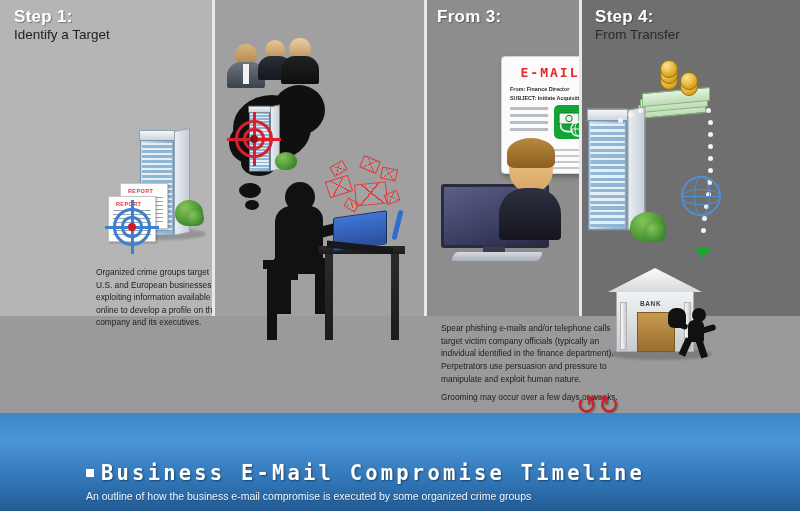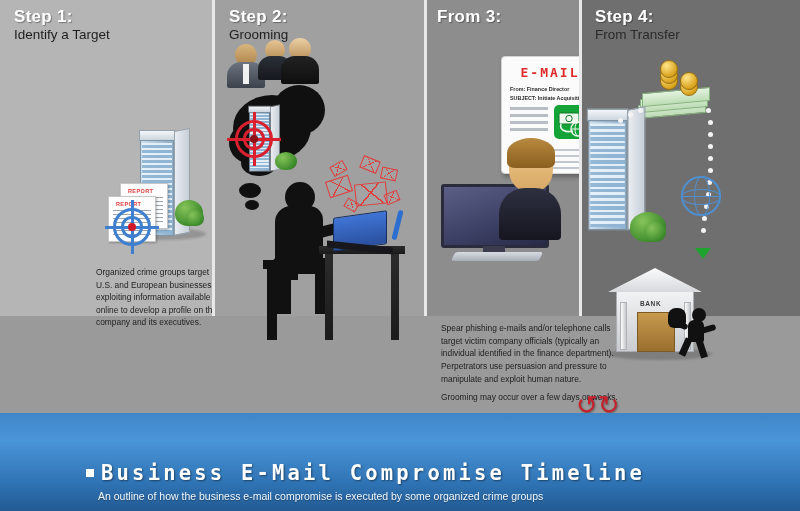--- a/index.html
+++ b/index.html
@@ -31,21 +31,21 @@
 
   
   .band{position:absolute;left:0;top:413px;width:800px;height:98px;
         background:linear-gradient(180deg,#3f86c8 0%,#4a95d8 28%,#2f73b4 72%,#235a92 100%);}
   .band-inner{position:absolute;left:86px;top:48px;}
   .band-title{font-family:"DejaVu Sans Mono","Liberation Mono",monospace;
               font-size:20.5px;font-weight:bold;color:#ffffff;letter-spacing:3.2px;
               text-shadow:1px 1px 2px rgba(0,0,0,.45);white-space:nowrap;}
   .band-bullet{display:inline-block;width:8px;height:8px;background:#ffffff;
                vertical-align:3px;margin-right:7px;}
-  .band-sub{font-size:10.5px;color:#f2f7fc;margin-top:5px;margin-left:12px;white-space:nowrap;
+  .band-sub{font-size:10.5px;color:#f2f7fc;margin-top:5px;margin-left:0;white-space:nowrap;
             text-shadow:0 1px 1px rgba(0,0,0,.3);}
 
   
   .art{position:absolute;}
   .shadow-e{position:absolute;border-radius:50%;background:rgba(0,0,0,.18);filter:blur(1px);}
 
   
   .tower{position:absolute;}
   .tower .front{position:absolute;left:0;top:0;width:34px;height:96px;
      background:linear-gradient(90deg,#cfe0ee,#aec6dc 45%,#8fb0cc);border:1px solid #7e93a6;box-sizing:border-box;}
@@ -190,24 +190,20 @@
           <div class="ring"></div>
           <div class="ring2"></div>
           <div class="dot"></div>
       </div>
     </div>
 
     <div class="body-text" id="t1">Organized crime groups target U.S. and European businesses, exploiting information available online to develop a profile on the company and its executives.</div>
   </div>
 
   <div class="col" id="col2">
-    <div class="step-head">
-      <div class="step-title">Step 2:</div>
-      <div class="step-sub">Grooming</div>
-    </div>
 
     <div class="art" style="left:0;top:0;">
 
       <div class="bub" style="left:18px;top:95px;width:78px;height:66px;"></div>
       <div class="bub" style="left:58px;top:85px;width:52px;height:50px;"></div>
       <div class="bub" style="left:14px;top:122px;width:44px;height:42px;"></div>
       <div class="bub" style="left:26px;top:150px;width:36px;height:26px;"></div>
       <div class="bub" style="left:24px;top:183px;width:22px;height:15px;"></div>
       <div class="bub" style="left:30px;top:200px;width:14px;height:10px;"></div>
 

